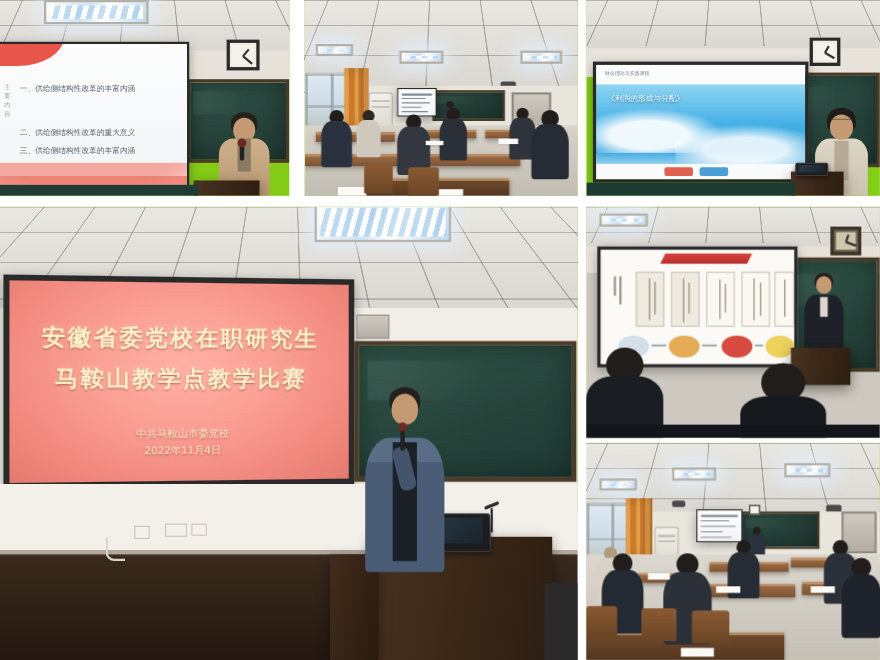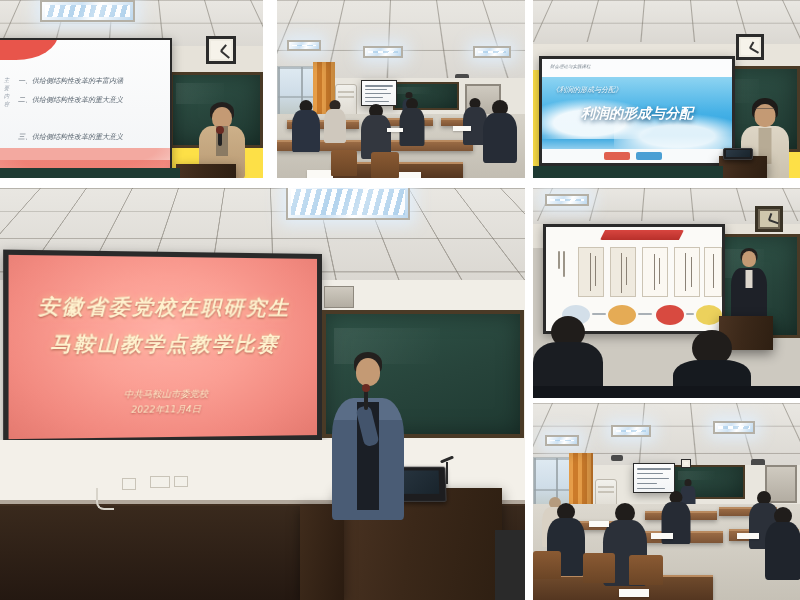--- a/index.html
+++ b/index.html
@@ -11,22 +11,21 @@
     overflow: hidden;
   }
   #collage {
     position: relative;
     width: 800px; height: 600px;
     background: #ffffff;
   }
   .panel {
     position: absolute;
     overflow: hidden;
-    background: #fde047;
-    font-style: italic;
+    background: #84cc16;
   }
   
   .scene { position: absolute; inset: 0; overflow: hidden; }
 
   
   .ceiling {
     position: absolute; left: -10%; right: -10%; top: 0;
     background: linear-gradient(#e9e7e2, #d8d5cf);
   }
   .ceiling .tiles {
@@ -261,24 +260,24 @@
         <div style="position:absolute;left:-10px;bottom:-10px;width:200px;height:30px;
                     background:radial-gradient(ellipse at 30% 0,#f3a9a0 0 55%,#f7c4bd 70%,rgba(255,255,255,0) 100%);"></div>
         <div style="position:absolute;left:-10px;bottom:-14px;width:200px;height:22px;
                     background:radial-gradient(ellipse at 60% 0,#ee7468 0 50%,rgba(255,255,255,0) 100%);opacity:.75;"></div>
 
         <div style="position:absolute;left:4px;top:36px;width:9px;font-size:5.5px;line-height:8px;
                     color:#9aa3ae;font-family:'DejaVu Sans',sans-serif;text-align:center;">主 要 内 容</div>
 
         <div style="position:absolute;left:20px;top:36px;font-size:7px;color:#58646f;
                     font-family:'DejaVu Sans',sans-serif;white-space:nowrap;filter:blur(.35px);">一、供给侧结构性改革的丰富内涵</div>
-        <div style="position:absolute;left:20px;top:55px;font-size:7px;color:#58646f;
+        <div style="position:absolute;left:20px;top:76px;font-size:7px;color:#58646f;
                     font-family:'DejaVu Sans',sans-serif;white-space:nowrap;filter:blur(.35px);">二、供给侧结构性改革的重大意义</div>
         <div style="position:absolute;left:20px;top:92px;font-size:7px;color:#58646f;
-                    font-family:'DejaVu Sans',sans-serif;white-space:nowrap;filter:blur(.35px);">三、供给侧结构性改革的重大意义</div>
+                    font-family:'DejaVu Sans',sans-serif;white-space:nowrap;filter:blur(.35px);">三、供给侧结构性改革的丰富内涵</div>
       </div>
 
       <div class="person" style="left:196px;top:104px;width:52px;height:70px;">
         <div class="p-body" style="top:22px;width:46px;height:52px;
              background:linear-gradient(#cdb089,#b99b74);"></div>
         <div class="p-hair" style="top:-2px;width:24px;height:19px;"></div>
         <div class="p-head" style="top:3px;width:20px;height:22px;"></div>
         <div style="position:absolute;left:50%;top:22px;transform:translateX(-50%);
                     width:12px;height:30px;background:#8a7a63;"></div>
         <div class="mic" style="left:22px;top:26px;height:16px;"></div>
@@ -393,24 +392,20 @@
 
         <div style="position:absolute;left:0;top:18px;width:100%;height:78px;
                     background:linear-gradient(#8ed4f2 0%,#46b1e6 45%,#2aa0dd 75%,#bfe3f5 100%);"></div>
         <div style="position:absolute;left:-10%;top:40px;width:70%;height:40px;
                     background:radial-gradient(ellipse at 50% 60%, rgba(255,255,255,.92) 0 38%, rgba(255,255,255,0) 72%);"></div>
         <div style="position:absolute;left:38%;top:54px;width:74%;height:42px;
                     background:radial-gradient(ellipse at 45% 55%, rgba(255,255,255,.85) 0 34%, rgba(255,255,255,0) 70%);"></div>
         <div style="position:absolute;left:10px;top:26px;font-size:7px;color:#f2fbff;
                     font-family:'DejaVu Sans',sans-serif;white-space:nowrap;
                     text-shadow:0 1px 2px rgba(20,70,110,.7);filter:blur(.25px);">《利润的形成与分配》</div>
-        <div style="position:absolute;left:0;top:46px;width:100%;text-align:center;
-                    font-size:14px;font-weight:700;color:#ffffff;
-                    font-family:'DejaVu Sans',sans-serif;white-space:nowrap;
-                    text-shadow:0 2px 4px rgba(10,60,100,.75);">利润的形成与分配</div>
 
         <div style="position:absolute;left:0;bottom:0;width:100%;height:14px;background:#f8fafb;"></div>
         <div class="btn-pill" style="left:62px;bottom:3px;width:26px;height:8px;background:#e0604f;"></div>
         <div class="btn-pill" style="left:94px;bottom:3px;width:26px;height:8px;background:#4a9fd4;"></div>
       </div>
 
       <div class="person" style="left:206px;top:100px;width:52px;height:78px;">
         <div class="p-body" style="top:26px;width:48px;height:56px;
              background:linear-gradient(#ded6c6,#c9c0ad);"></div>
         <div class="p-hair" style="top:-2px;width:26px;height:22px;background:#1e1b19;"></div>

